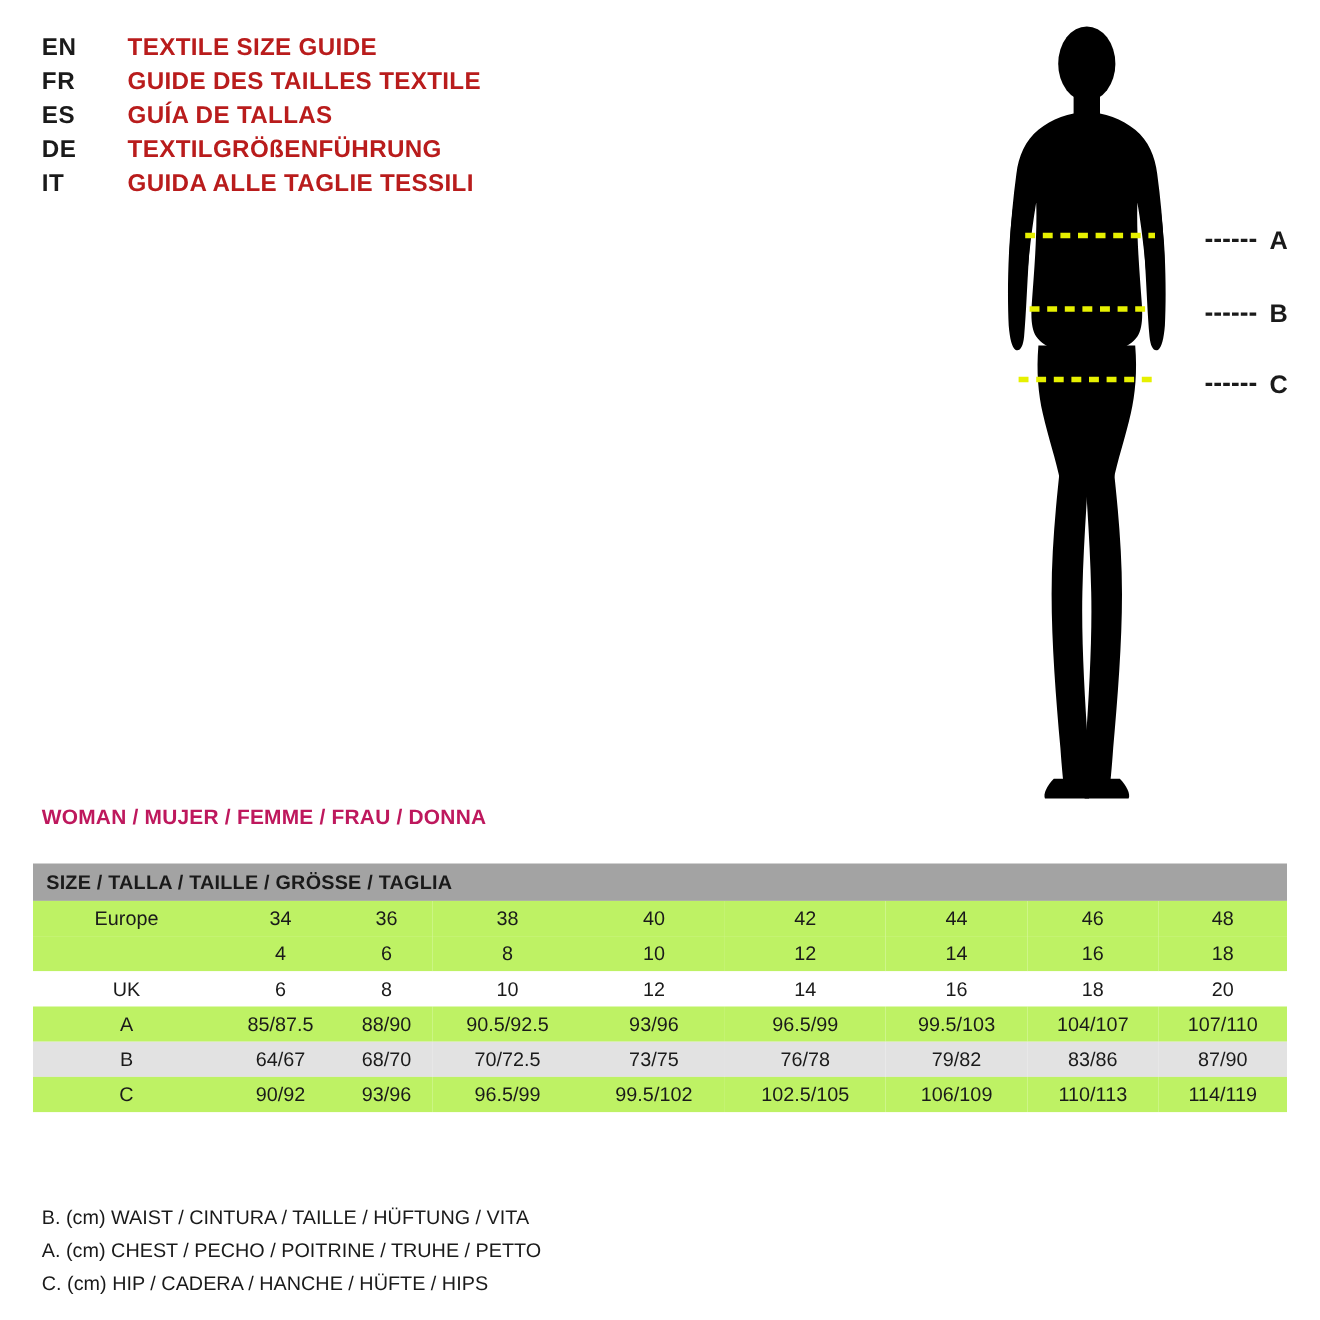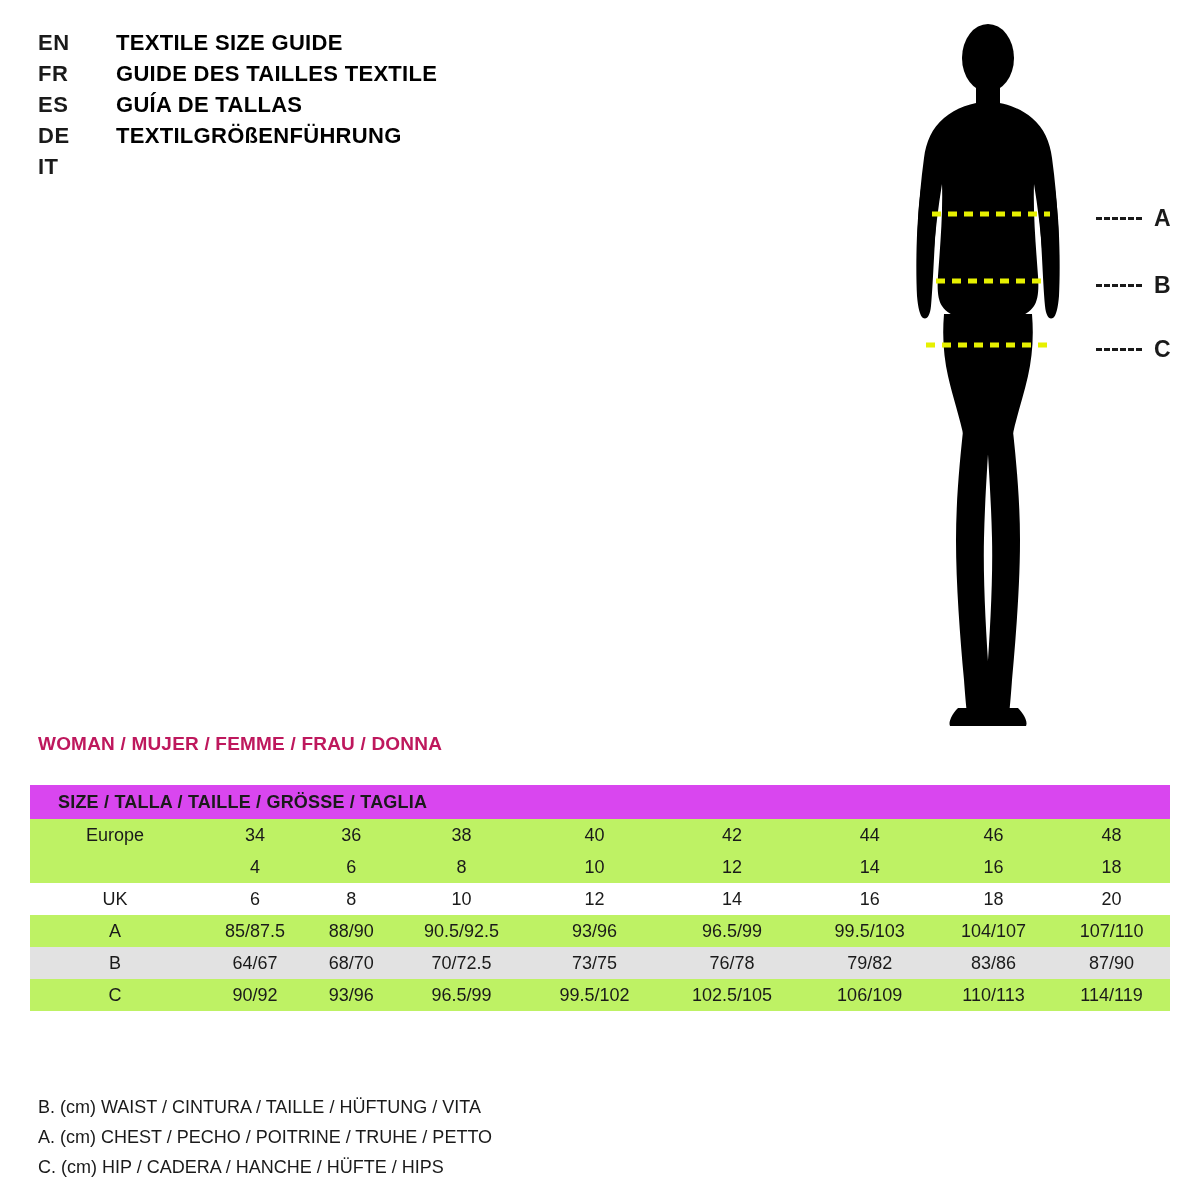--- a/index.html
+++ b/index.html
@@ -33,21 +33,21 @@
     flex: 0 0 78px;
     font-size: 22px;
     font-weight: bold;
     letter-spacing: 0.5px;
     color: #1a1a1a;
   }
   .title-text {
     font-size: 22px;
     font-weight: bold;
     letter-spacing: 0.3px;
-    color: #000000;
+    color: #b91c1c;
     white-space: nowrap;
   }
 
   
   .figure-wrap {
     position: absolute;
     left: 860px;
     top: 18px;
     width: 320px;
     height: 720px;
@@ -100,22 +100,22 @@
   .size-table td, .size-table th {
     padding: 0;
     height: 32px;
     text-align: center;
     font-weight: normal;
     color: #1a1a1a;
     vertical-align: middle;
   }
   .size-table th.head-cell {
     text-align: left;
-    padding-left: 28px;
-    background: #d946ef;
+    padding-left: 12px;
+    background: #a3a3a3;
     font-weight: bold;
     font-size: 18px;
     letter-spacing: 0.2px;
     height: 34px;
   }
   .row-label {
     text-align: left;
     padding-left: 12px;
     width: 170px;
   }
@@ -152,20 +152,21 @@
   <div class="title-row">
     <span class="title-lang">ES</span>
     <span class="title-text">GUÍA DE TALLAS</span>
   </div>
   <div class="title-row">
     <span class="title-lang">DE</span>
     <span class="title-text">TEXTILGRÖßENFÜHRUNG</span>
   </div>
   <div class="title-row">
     <span class="title-lang">IT</span>
+    <span class="title-text">GUIDA ALLE TAGLIE TESSILI</span>
   </div>
 </div>
 
 <div class="figure-wrap">
   <svg width="260" height="720" viewBox="0 0 260 720">
 
     <ellipse cx="128" cy="40" rx="26" ry="34" fill="#000000"></ellipse>
 
     <rect x="116" y="68" width="24" height="22" fill="#000000"></rect>
 

